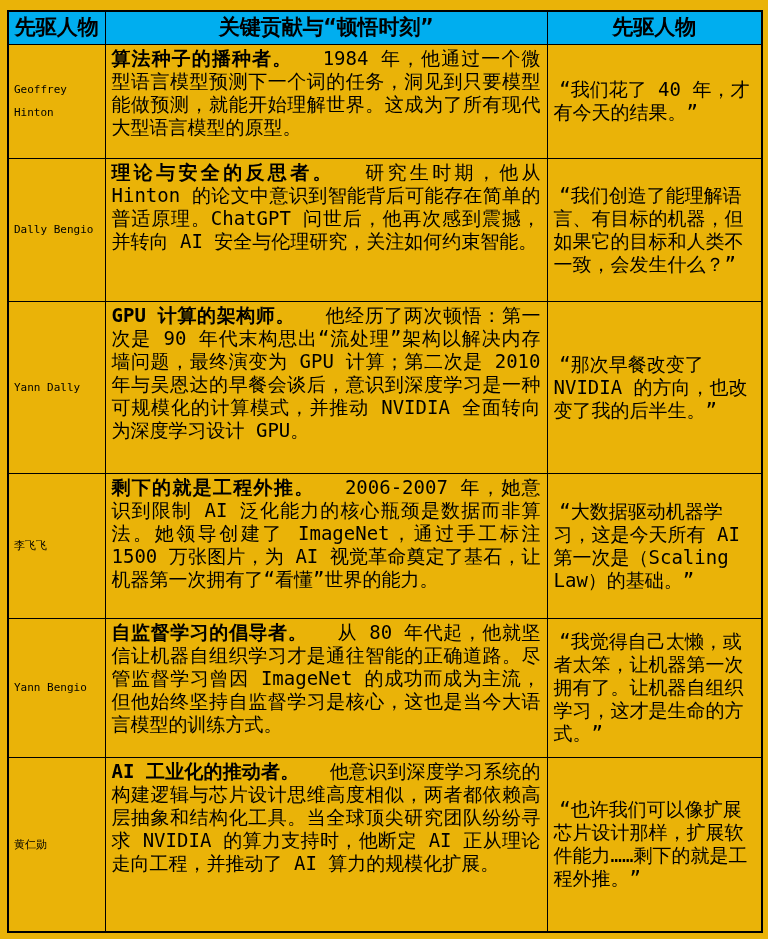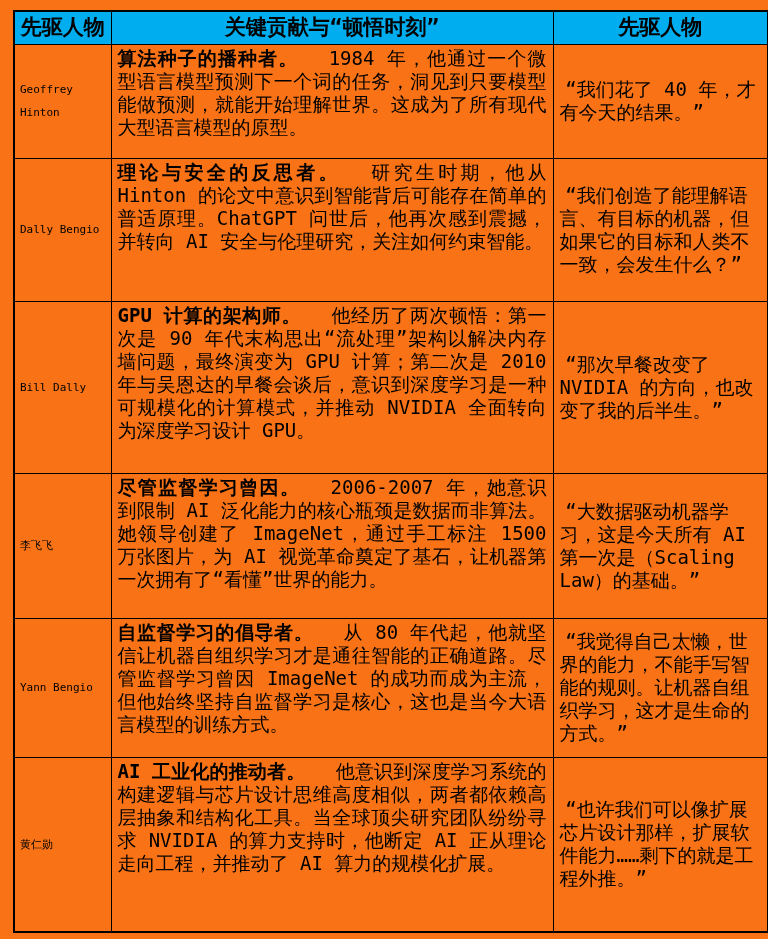--- a/index.html
+++ b/index.html
@@ -8,23 +8,23 @@
     background: #ffffff;
     width: 768px;
   }
   body {
     font-family: "DejaVu Sans Mono", "Liberation Mono", monospace;
     color: #000000;
   }
   .page {
     width: 768px;
     height: 939px;
-    background: #f97316;
+    background: #eab308;
     box-sizing: border-box;
-    padding: 10px 13px;
+    padding: 10px 7px;
   }
   table.pioneers {
     border-collapse: collapse;
     table-layout: fixed;
     width: 754px;
     border: 2px solid #000;
   }
   table.pioneers th,
   table.pioneers td {
     border: 1.5px solid #000;
@@ -105,44 +105,44 @@
       <tr class="r2">
         <td class="name-cell">Dally Bengio</td>
         <td class="contrib-cell">
           <span class="lead">理论与安全的反思者。</span><span>研究生时期，他从 Hinton 的论文中意识到智能背后可能存在简单的普适原理。ChatGPT 问世后，他再次感到震撼，并转向 AI 安全与伦理研究，关注如何约束智能。</span>
         </td>
         <td class="quote-cell">
           <span class="q">“我们创造了能理解语言、有目标的机器，但如果它的目标和人类不一致，会发生什么？”</span>
         </td>
       </tr>
       <tr class="r3">
-        <td class="name-cell">Bill Dally</td>
+        <td class="name-cell">Yann Dally</td>
         <td class="contrib-cell">
           <span class="lead">GPU 计算的架构师。</span><span>他经历了两次顿悟：第一次是 90 年代末构思出“流处理”架构以解决内存墙问题，最终演变为 GPU 计算；第二次是 2010 年与吴恩达的早餐会谈后，意识到深度学习是一种可规模化的计算模式，并推动 NVIDIA 全面转向为深度学习设计 GPU。</span>
         </td>
         <td class="quote-cell">
           <span class="q">“那次早餐改变了 NVIDIA 的方向，也改变了我的后半生。”</span>
         </td>
       </tr>
       <tr class="r4">
         <td class="name-cell">李飞飞</td>
         <td class="contrib-cell">
-          <span class="lead">尽管监督学习曾因。</span><span>2006-2007 年，她意识到限制 AI 泛化能力的核心瓶颈是数据而非算法。她领导创建了 ImageNet，通过手工标注 1500 万张图片，为 AI 视觉革命奠定了基石，让机器第一次拥有了“看懂”世界的能力。</span>
+          <span class="lead">剩下的就是工程外推。</span><span>2006-2007 年，她意识到限制 AI 泛化能力的核心瓶颈是数据而非算法。她领导创建了 ImageNet，通过手工标注 1500 万张图片，为 AI 视觉革命奠定了基石，让机器第一次拥有了“看懂”世界的能力。</span>
         </td>
         <td class="quote-cell">
           <span class="q">“大数据驱动机器学习，这是今天所有 AI 第一次是（Scaling Law）的基础。”</span>
         </td>
       </tr>
       <tr class="r5">
         <td class="name-cell">Yann Bengio</td>
         <td class="contrib-cell">
           <span class="lead">自监督学习的倡导者。</span><span>从 80 年代起，他就坚信让机器自组织学习才是通往智能的正确道路。尽管监督学习曾因 ImageNet 的成功而成为主流，但他始终坚持自监督学习是核心，这也是当今大语言模型的训练方式。</span>
         </td>
         <td class="quote-cell">
-          <span class="q">“我觉得自己太懒，世界的能力，不能手写智能的规则。让机器自组织学习，这才是生命的方式。”</span>
+          <span class="q">“我觉得自己太懒，或者太笨，让机器第一次拥有了。让机器自组织学习，这才是生命的方式。”</span>
         </td>
       </tr>
       <tr class="r6">
         <td class="name-cell">黄仁勋</td>
         <td class="contrib-cell">
           <span class="lead">AI 工业化的推动者。</span><span>他意识到深度学习系统的构建逻辑与芯片设计思维高度相似，两者都依赖高层抽象和结构化工具。当全球顶尖研究团队纷纷寻求 NVIDIA 的算力支持时，他断定 AI 正从理论走向工程，并推动了 AI 算力的规模化扩展。</span>
         </td>
         <td class="quote-cell">
           <span class="q">“也许我们可以像扩展芯片设计那样，扩展软件能力……剩下的就是工程外推。”</span>
         </td>

